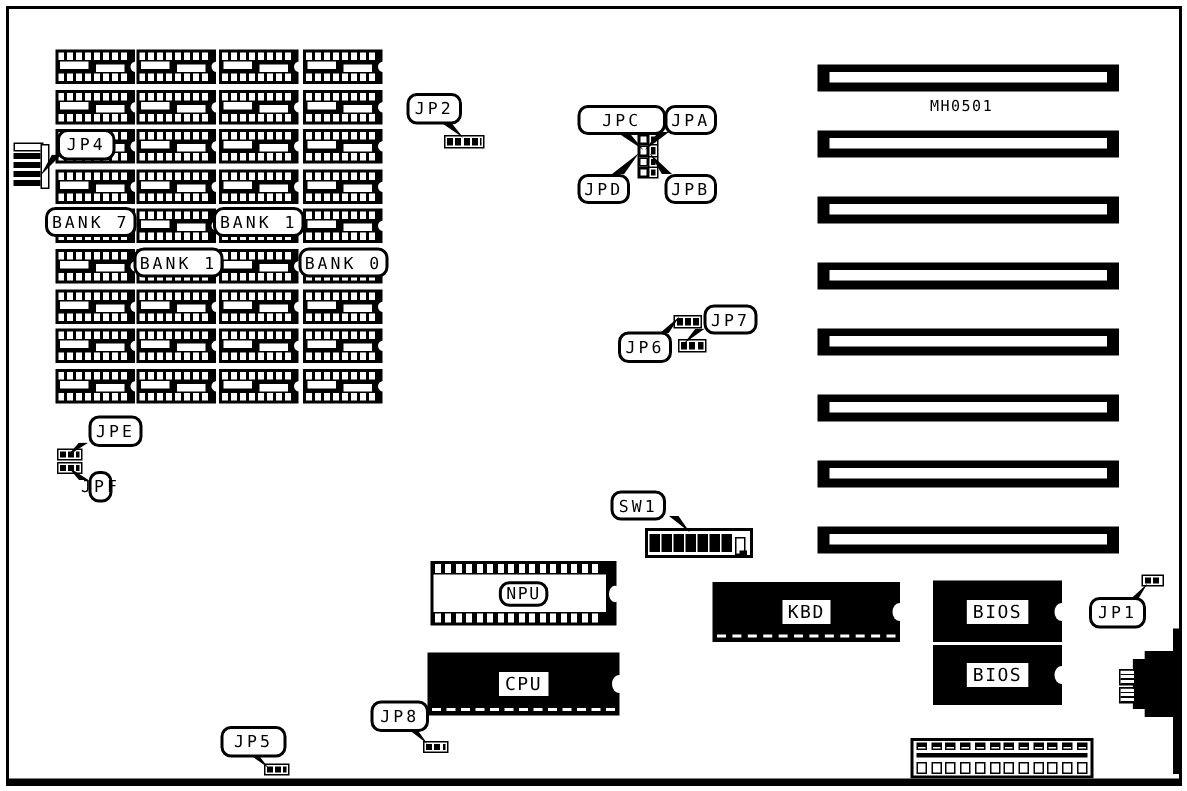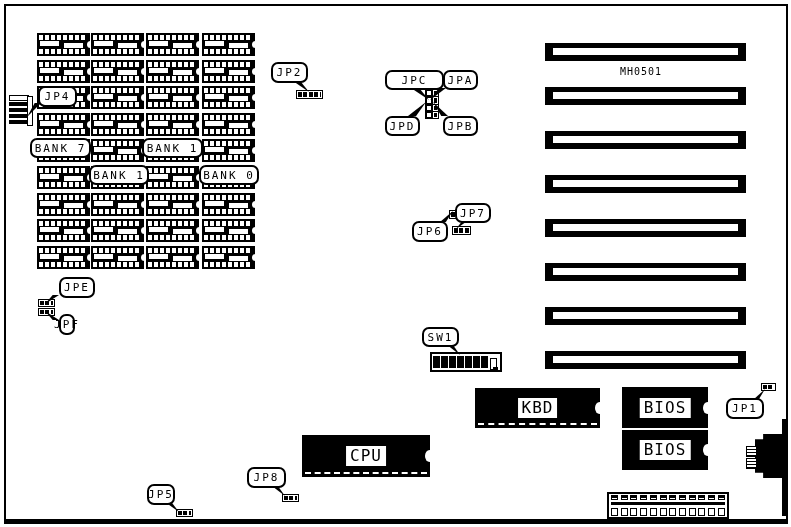--- a/index.html
+++ b/index.html
@@ -42,21 +42,21 @@
   .slot{position:relative;width:201px;height:18px;background:#000;margin-bottom:26px;}
   .slot::before{content:"";position:absolute;left:8px;right:8px;top:5px;height:7px;background:#fff;}
   .model{position:absolute;left:620px;top:66px;font-size:10px;letter-spacing:1px;z-index:2;}
 
   
   .bigchip{position:absolute;background:#000;}
   .bigchip .dash{position:absolute;left:3px;right:3px;bottom:3px;border-top:2px dashed #fff;}
   .bigchip .cnotch{position:absolute;right:-4px;top:50%;transform:translateY(-50%);
          width:9px;height:12px;background:#fff;border-radius:50%;}
   .chip-label{position:absolute;left:50%;top:50%;transform:translate(-50%,-50%);
-         background:#fff;color:#000;font-size:16px;letter-spacing:1px;line-height:1;
+         background:#fff;color:#000;font-size:12px;letter-spacing:1px;line-height:1;
          padding:2px 4px;white-space:nowrap;}
   .npu-sock{position:absolute;left:287px;top:374px;width:124px;height:43px;background:#000;}
   .npu-sock .mid{position:absolute;left:2px;right:7px;top:9px;bottom:9px;background:#fff;}
   .npu-sock::before,.npu-sock::after{content:"";position:absolute;left:3px;right:9px;height:6px;
          background:repeating-linear-gradient(90deg,#fff 0 4px,#000 4px 7px);}
   .npu-sock::before{top:2px;} .npu-sock::after{bottom:2px;}
   .npu-sock .cnotch{position:absolute;right:-3px;top:50%;transform:translateY(-50%);
          width:8px;height:11px;background:#fff;border-radius:50%;}
   .npu-label{position:absolute;left:50%;top:50%;transform:translate(-50%,-50%);
          background:#fff;border:2px solid #000;border-radius:7px;font-size:11px;letter-spacing:1px;
@@ -347,22 +347,27 @@
       <div class="sw-cell"></div>
       <div class="sw-cell"></div>
       <div class="sw-cell"></div>
       <div class="sw-cell"></div>
       <div class="sw-cell"></div>
       <div class="sw-cell"></div>
       <div class="sw-cell"></div>
       <div class="sw-cell off"></div>
     </div>
 
-
-  <div class="bigchip" style="left:302px;top:435px;width:128px;height:42px">
+  <div class="npu-sock">
+    <div class="mid"></div>
+    <div class="cnotch"></div>
+    <div class="npu-label">NPU</div>
+  </div>
+
+  <div class="bigchip" style="left:285px;top:435px;width:128px;height:42px">
     <div class="dash"></div>
     <div class="cnotch"></div>
     <div class="chip-label">CPU</div>
   </div>
 
   <div class="bigchip" style="left:475px;top:388px;width:125px;height:40px">
     <div class="dash"></div>
     <div class="cnotch"></div>
     <div class="chip-label">KBD</div>
   </div>
@@ -460,28 +465,28 @@
     </div>
   <div class="callout" style="left:385px;top:116px;width:35px;height:20px">
       <span>JPD</span>
     </div>
   <div class="callout" style="left:443px;top:116px;width:35px;height:20px">
       <span>JPB</span>
     </div>
   <div class="callout" style="left:412px;top:221px;width:36px;height:21px">
       <span>JP6</span>
     </div>
-  <div class="callout" style="left:455px;top:203px;width:36px;height:20px">
+  <div class="callout" style="left:469px;top:203px;width:36px;height:20px">
       <span>JP7</span>
     </div>
-  <div class="callout" style="left:422px;top:327px;width:37px;height:20px">
+  <div class="callout" style="left:407px;top:327px;width:37px;height:20px">
       <span>SW1</span>
     </div>
   <div class="callout" style="left:726px;top:398px;width:38px;height:21px">
       <span>JP1</span>
     </div>
-  <div class="callout" style="left:147px;top:484px;width:28px;height:21px">
+  <div class="callout" style="left:147px;top:484px;width:44px;height:21px">
       <span>JP5</span>
     </div>
   <div class="callout" style="left:247px;top:467px;width:39px;height:21px">
       <span>JP8</span>
     </div>
 </div>
 
 </body></html>

